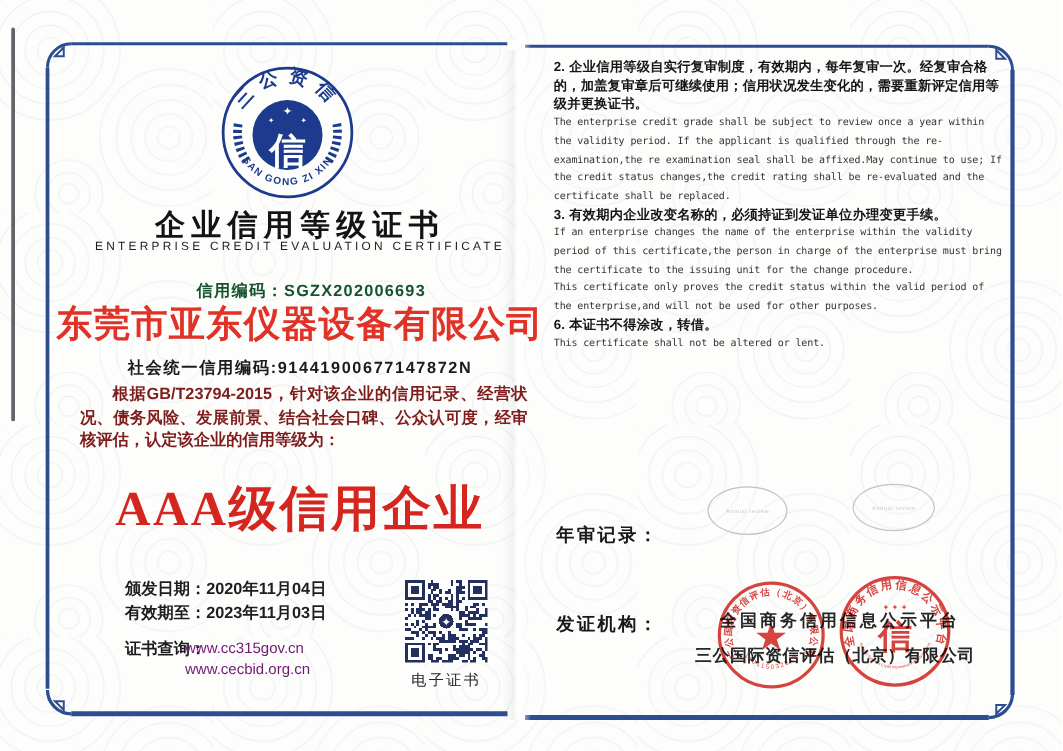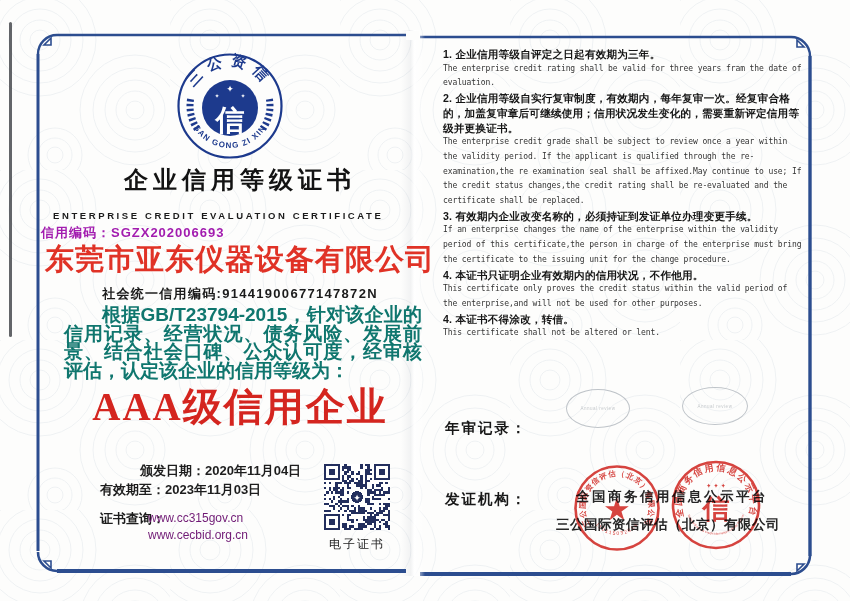--- a/index.html
+++ b/index.html
@@ -5,35 +5,35 @@
   html,body{margin:0;padding:0;background:#ffffff;}
   .scan{position:relative;width:850px;height:601px;background:#fdfdfc;overflow:hidden;
         font-family:"Liberation Sans","DejaVu Sans",sans-serif;color:#222;}
   .abs{position:absolute;}
   svg text{font-family:"Liberation Sans","DejaVu Sans",sans-serif;}
 
   
   .title{left:57px;top:164px;width:366px;text-align:center;white-space:nowrap;
          font-family:"Liberation Serif","DejaVu Serif",serif;font-size:24px;font-weight:900;
          letter-spacing:5px;color:#131313;}
-  .subtitle{left:53px;top:210px;width:374px;text-align:left;white-space:nowrap;
-            font-size:9.5px;font-weight:bold;letter-spacing:2.6px;color:#1b1b1b;}
-  .code-line{left:41px;top:224px;width:366px;font-size:13px;font-weight:bold;
-             letter-spacing:1px;color:#a21caf;}
+  .subtitle{left:53px;top:192px;width:374px;text-align:center;white-space:nowrap;
+            font-size:9.5px;font-weight:normal;letter-spacing:2.6px;color:#1b1b1b;}
+  .code-line{left:66px;top:224px;width:366px;text-align:center;font-size:13px;font-weight:bold;
+             letter-spacing:1px;color:#14532d;}
   .company{left:35px;top:240px;width:410px;text-align:center;font-size:29px;font-weight:900;
            letter-spacing:1px;color:#e03226;}
   .uscc{left:47px;top:285px;width:386px;text-align:center;font-size:13px;font-weight:bold;
         letter-spacing:1.3px;color:#1b1b1b;}
-  .body-par{left:64px;top:306px;width:358px;font-size:19px;font-weight:bold;line-height:18.5px;
-            text-indent:2em;color:#0f766e;text-align:justify;}
+  .body-par{left:64px;top:306px;width:358px;font-size:13px;font-weight:bold;line-height:18.5px;
+            text-indent:2em;color:#7f1d1d;text-align:justify;}
   .rating{left:57px;top:380px;width:366px;text-align:center;white-space:nowrap;
           font-family:"Liberation Serif","DejaVu Serif",serif;font-size:39px;font-weight:900;
           letter-spacing:2px;color:#d4251f;}
   .meta{font-size:13px;font-weight:bold;color:#1d1d1d;white-space:nowrap;}
-  .m1{left:100px;top:462px;margin-left:40px;} .m2{left:100px;top:481px;} .m3{left:100px;top:510px;}
+  .m1{left:100px;top:462px;} .m2{left:100px;top:481px;} .m3{left:100px;top:510px;}
   .url{font-size:12px;font-weight:normal;color:#701a75;white-space:nowrap;}
   .u1{left:148px;top:511px;} .u2{left:148px;top:528px;}
   .qr-caption{left:320px;top:536px;width:74px;text-align:center;
               font-family:"Liberation Serif","DejaVu Serif",serif;font-size:12px;
               letter-spacing:2px;color:#222;}
 
   
   .rp{left:443px;top:47px;width:363px;}
   .rp-heading{font-size:15px;font-weight:bold;letter-spacing:1px;color:#141414;margin:0 0 11px 0;}
   .item-zh{font-size:10.6px;font-weight:bold;line-height:14.7px;color:#151515;letter-spacing:.2px;}
@@ -438,37 +438,32 @@
       <rect x="24" y="28" width="1" height="1" fill="#232f5e"></rect>
       <rect x="28" y="28" width="1" height="1" fill="#232f5e"></rect>
       <rect x="11.5" y="11.5" width="6" height="6" fill="#ffffff"></rect>
       <circle cx="14.5" cy="14.5" r="2.6" fill="#232f5e"></circle>
       <text x="14.5" y="16.1" font-size="4" text-anchor="middle" fill="#ffffff">✦</text>
     </svg>
   <div class="abs qr-caption">电子证书</div>
 
   <div class="abs rp">
     <div>
-      <div class="item-zh">1. 企业信用等级自评定之日起有效期为三年。</div>
-      <div class="item-en">The enterprise credit rating shall be valid for three years fram the date of evaluation.</div>
-    </div>
-    <div>
       <div class="item-zh">2. 企业信用等级自实行复审制度，有效期内，每年复审一次。经复审合格的，加盖复审章后可继续使用；信用状况发生变化的，需要重新评定信用等级并更换证书。</div>
       <div class="item-en">The enterprise credit grade shall be subject to review once a year within the validity period. If the applicant is qualified through the re-examination,the re examination seal shall be affixed.May continue to use; If the credit status changes,the credit rating shall be re-evaluated and the certificate shall be replaced.</div>
     </div>
     <div>
       <div class="item-zh">3. 有效期内企业改变名称的，必须持证到发证单位办理变更手续。</div>
       <div class="item-en">If an enterprise changes the name of the enterprise within the validity period of this certificate,the person in charge of the enterprise must bring the certificate to the issuing unit for the change procedure.</div>
     </div>
     <div>
-      <div class="item-zh">4. 本证书只证明企业有效期内的信用状况，不作他用。</div>
       <div class="item-en">This certificate only proves the credit status within the valid period of the enterprise,and will not be used for other purposes.</div>
     </div>
     <div>
-      <div class="item-zh">4. 本证书不得涂改，转借。</div>
+      <div class="item-zh">6. 本证书不得涂改，转借。</div>
       <div class="item-en">This certificate shall not be altered or lent.</div>
     </div>
   </div>
 
   <div class="abs review-label">年审记录：</div>
   <div class="abs oval oval1">Annual review</div>
   <div class="abs oval oval2">Annual review</div>
 
   <div class="abs issuer-label">发证机构：</div>
   <div class="abs issuer1">全国商务信用信息公示平台</div>

